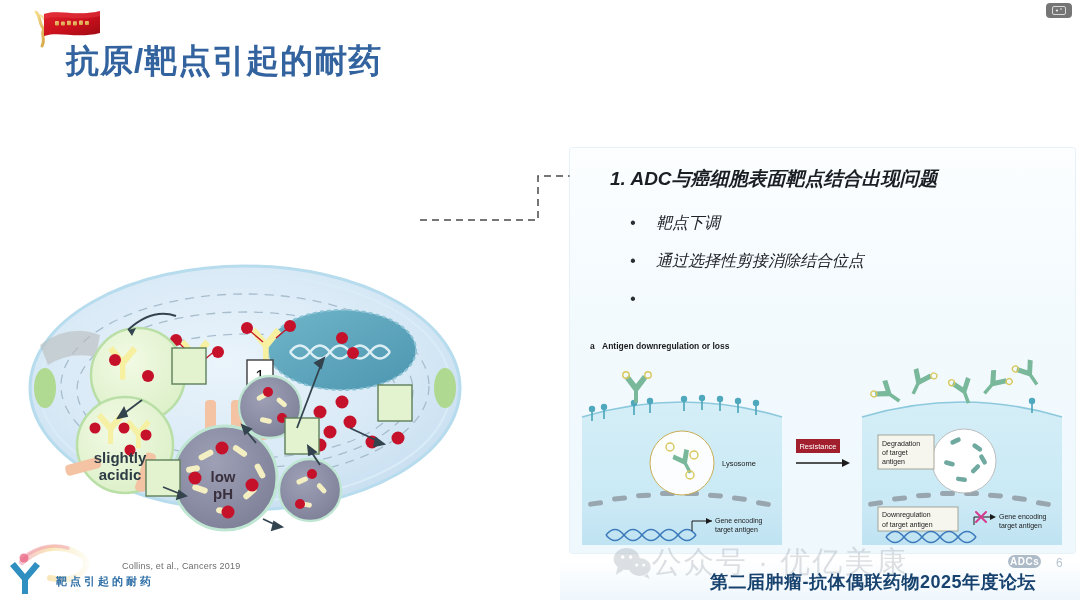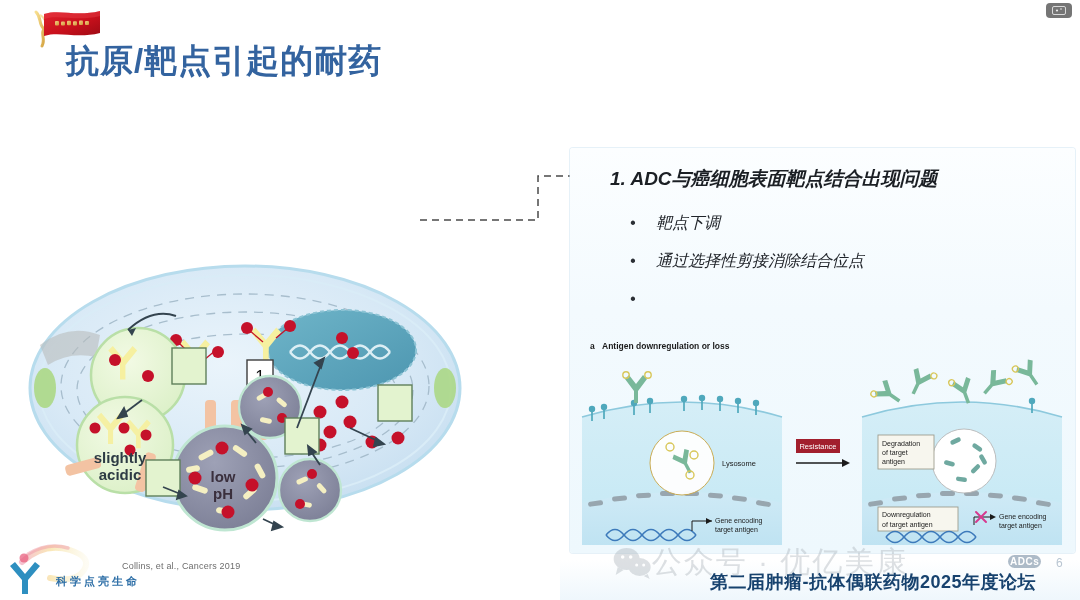--- a/index.html
+++ b/index.html
@@ -497,21 +497,21 @@
           <stop offset="45%" stop-color="#f6d98a" stop-opacity=".8"></stop>
           <stop offset="100%" stop-color="#f4e7b0" stop-opacity=".2"></stop>
         </linearGradient>
       </defs>
       <path d="M14 26 q22 -20 48 -12 q22 7 14 20 q-8 13 -34 8" fill="none" stroke="url(#wisp)" stroke-width="6" stroke-linecap="round" opacity=".75"></path>
       <path d="M20 18 q20 -12 40 -6" fill="none" stroke="#f09aa8" stroke-width="3.5" stroke-linecap="round" opacity=".5"></path>
       <circle cx="16" cy="22" r="4.5" fill="#e8607f" opacity=".75"></circle>
 
       <path d="M14 58 L14 44 L2 30 L7 26 L17 38 L27 26 L32 30 L20 44 L20 58 Z" fill="#2e8fc0"></path>
     </svg>
-    <div class="btext">科学点亮生命</div>
+    <div class="btext">靶点引起的耐药</div>
   </div>
 
   <div class="footer-band"></div>
 
   <div class="watermark">
     <svg width="40" height="32" viewBox="0 0 40 32">
       <ellipse cx="15" cy="12" rx="13" ry="11" fill="#9aa3ab"></ellipse>
       <polygon points="6,20 4,28 12,23" fill="#9aa3ab"></polygon>
       <ellipse cx="28" cy="20" rx="11" ry="9" fill="#9aa3ab"></ellipse>
       <polygon points="36,27 38,32 32,29" fill="#9aa3ab"></polygon>

